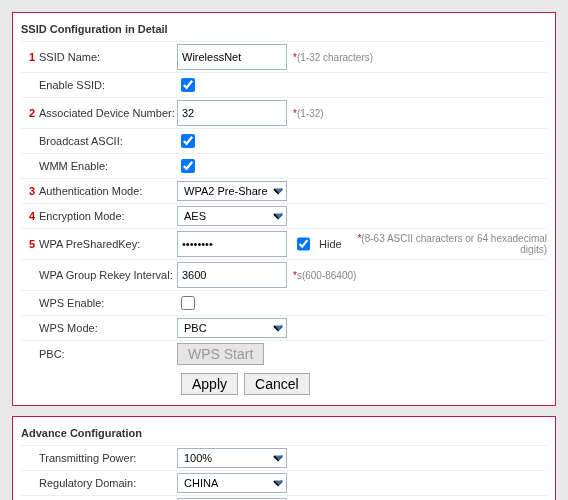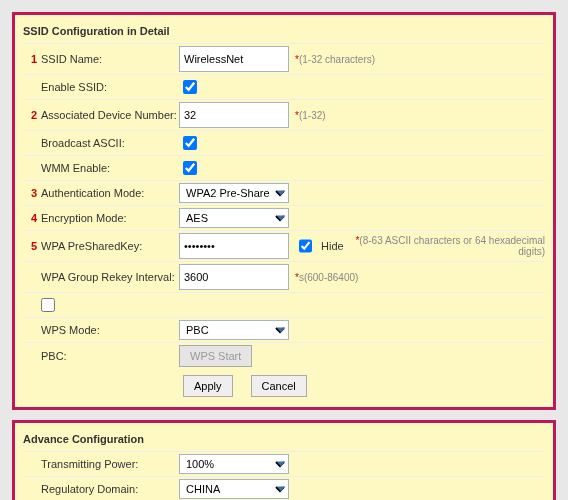--- a/index.html
+++ b/index.html
@@ -6,22 +6,22 @@
   body {
     margin: 0;
     padding: 12px;
     font-family: Verdana, Arial, sans-serif;
     font-size: 11px;
     background: #e8e8e8;
     color: #333;
     width: 568px;
   }
   .panel {
-    background: #fef9c3;
-    border: 3px solid #be185d;
+    background: #ffffff;
+    border: 1px solid #be185d;
     padding: 6px 8px 10px 8px;
     margin-bottom: 10px;
   }
   .section-title {
     font-weight: bold;
     font-size: 11px;
     color: #333;
     padding: 4px 0 6px 0;
   }
   .row {
@@ -75,37 +75,37 @@
     height: 14px;
   }
   .hint {
     font-size: 10px;
     color: #888;
     text-align: right;
   }
   .hint .req { color: #c00; }
   button {
     font-family: inherit;
-    font-size: 11px;
+    font-size: 14px;
     padding: 2px 10px;
     height: 22px;
     border: 1px solid #aaa;
     background: #efefef;
     cursor: pointer;
   }
   button:disabled {
     color: #999;
     background: #e5e5e5;
     cursor: default;
   }
   .btn-row {
     padding-top: 6px;
     padding-left: 160px;
     display: flex;
-    gap: 18px;
+    gap: 6px;
   }
   .chevron {
     position: relative;
   }
   .chevron::after {
     content: "";
     position: absolute;
     right: 4px;
     top: 50%;
     transform: translateY(-50%);
@@ -194,20 +194,21 @@
     <div class="num-col"></div>
     <div class="label-col">WPA Group Rekey Interval:</div>
     <div class="ctrl-col">
       <input type="text" value="3600" style="">
       <span class="hint"><span class="req">*</span><span>s(600-86400)</span></span>
     </div>
   </div>
 
   <div class="row">
     <div class="num-col"></div>
+    <div class="label-col">WPS Enable:</div>
     <div class="ctrl-col">
       <input type="checkbox" style="">
     </div>
   </div>
 
   <div class="row">
     <div class="num-col"></div>
     <div class="label-col">WPS Mode:</div>
     <div class="ctrl-col">
       <span class="chevron"><select><option>PBC</option></select></span>

